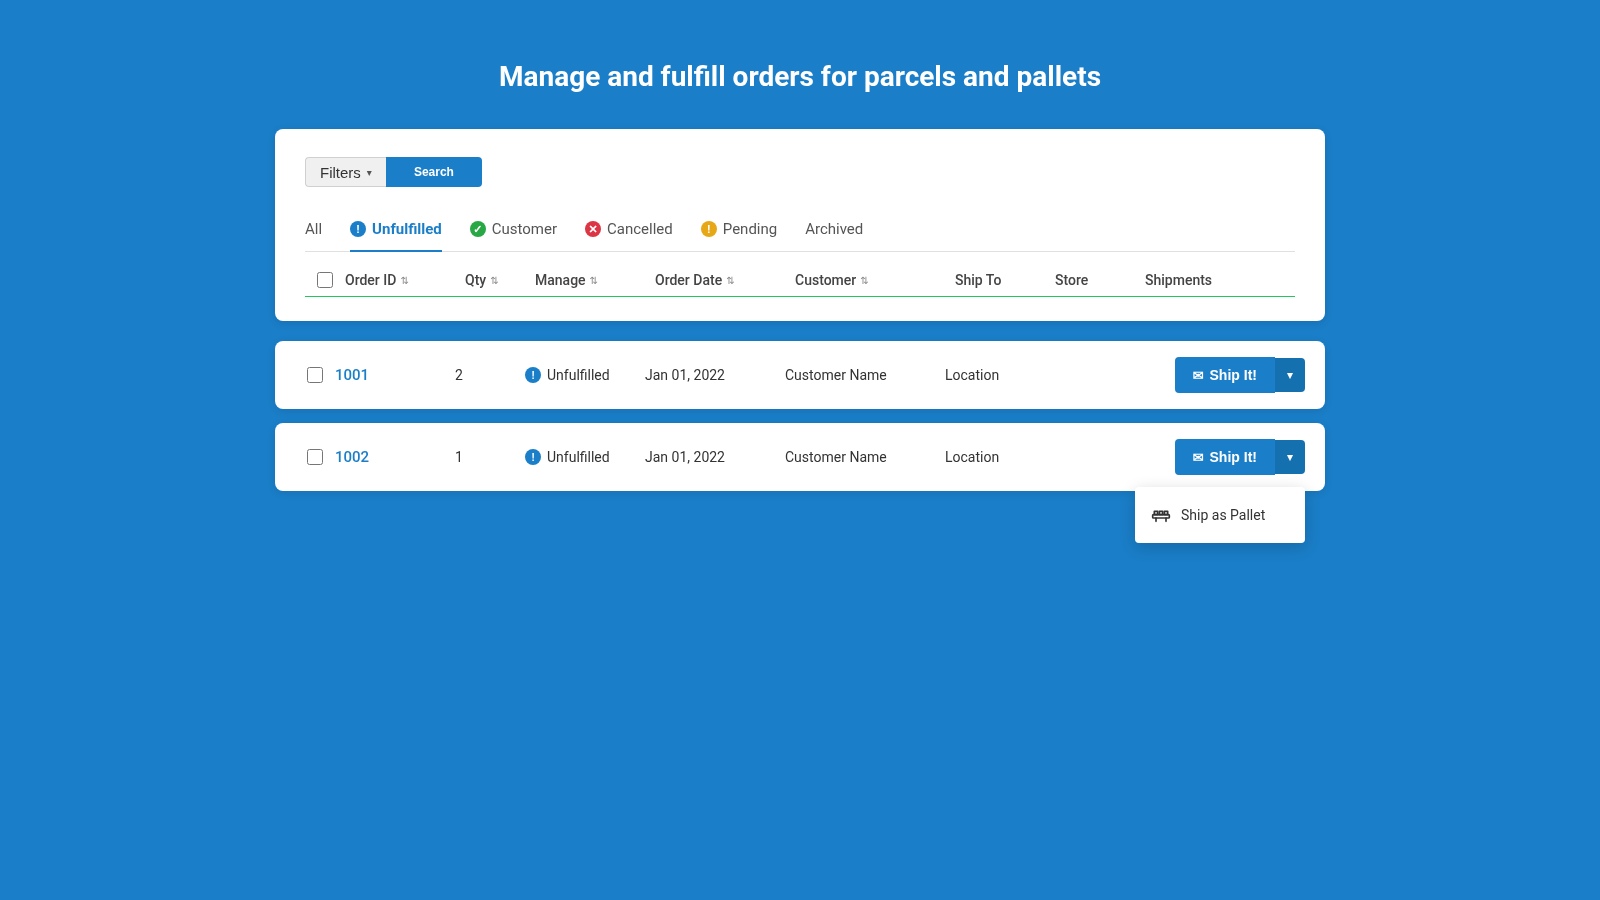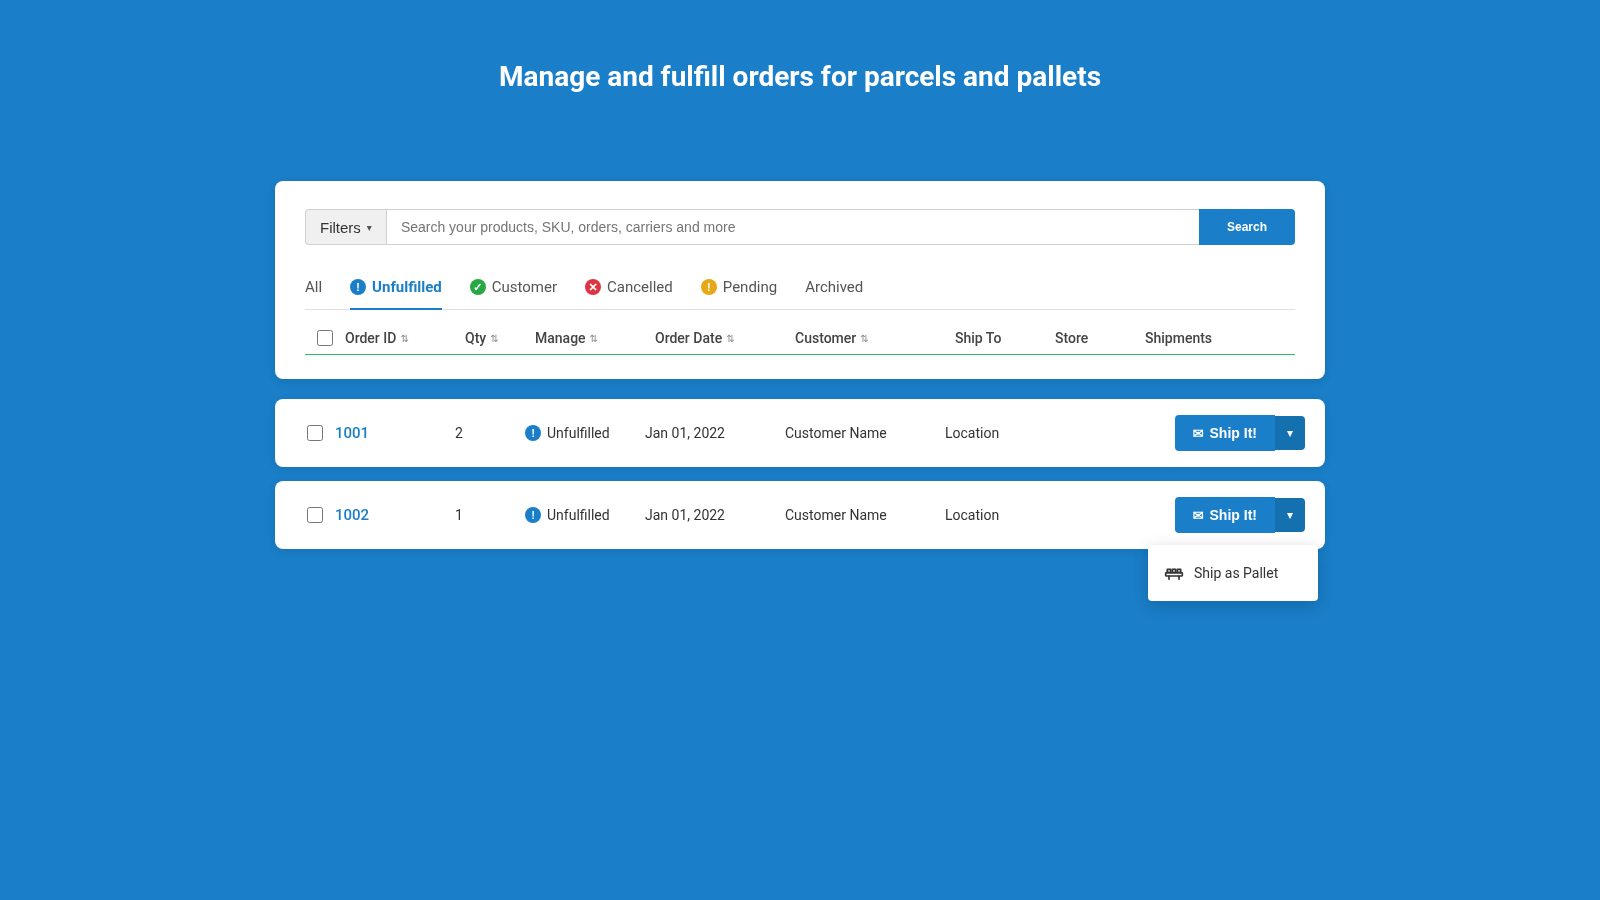--- a/index.html
+++ b/index.html
@@ -11,21 +11,21 @@
       display: flex;
       flex-direction: column;
       align-items: center;
       padding: 60px 20px 40px;
     }
 
     .page-title {
       color: #ffffff;
       font-size: 28px;
       font-weight: 700;
-      margin-bottom: 88px;
+      margin-bottom: 36px;
       text-align: center;
     }
 
     .main-container {
       width: 1050px;
       max-width: 100%;
     }
 
     
     .filter-panel {
@@ -34,21 +34,21 @@
       padding: 28px 30px 24px;
       margin-bottom: 20px;
       box-shadow: 0 2px 8px rgba(0,0,0,0.12);
     }
 
     .search-row {
       display: flex;
       align-items: stretch;
       gap: 0;
       margin-bottom: 24px;
-      height: 36px;
+      height: 30px;
     }
 
     .filters-btn {
       background: #f0f0f0;
       border: 1px solid #d0d0d0;
       border-right: none;
       border-radius: 4px 0 0 4px;
       padding: 0 14px;
       cursor: pointer;
       font-size: 15px;
@@ -249,21 +249,21 @@
       padding: 10px 12px;
       cursor: pointer;
       font-size: 12px;
       display: flex;
       align-items: center;
     }
 
     
     .dropdown-menu {
       position: absolute;
-      right: 7px;
+      right: 20px;
       top: calc(100% - 4px);
       background: #ffffff;
       border-radius: 4px;
       box-shadow: 0 4px 16px rgba(0,0,0,0.18);
       z-index: 100;
       min-width: 170px;
       padding: 4px 0;
       text-align: right;
     }
 
@@ -293,21 +293,20 @@
 
 <div class="main-container">
 
   <div class="filter-panel">
 
     <div class="search-row">
       <button class="filters-btn">
         <span>Filters</span>
         <span class="chevron">▾</span>
       </button>
-      <input class="search-input" type="text" placeholder="Search your products, SKU, orders, carriers and more" style="">
       <button class="search-btn">Search</button>
     </div>
 
     <div class="tabs-row">
       <div class="tab">
         <span>All</span>
       </div>
       <div class="tab active">
         <span class="tab-dot dot-blue">!</span>
         <span>Unfulfilled</span>

